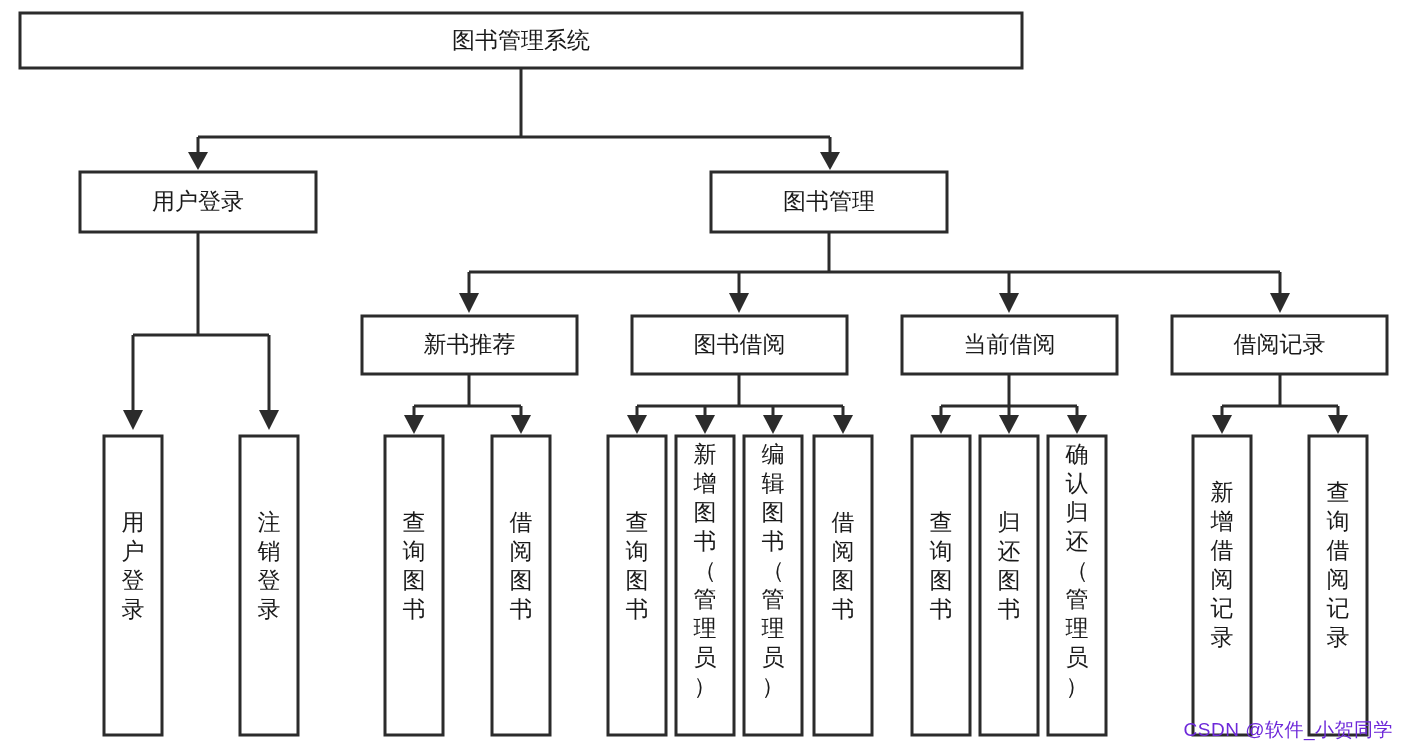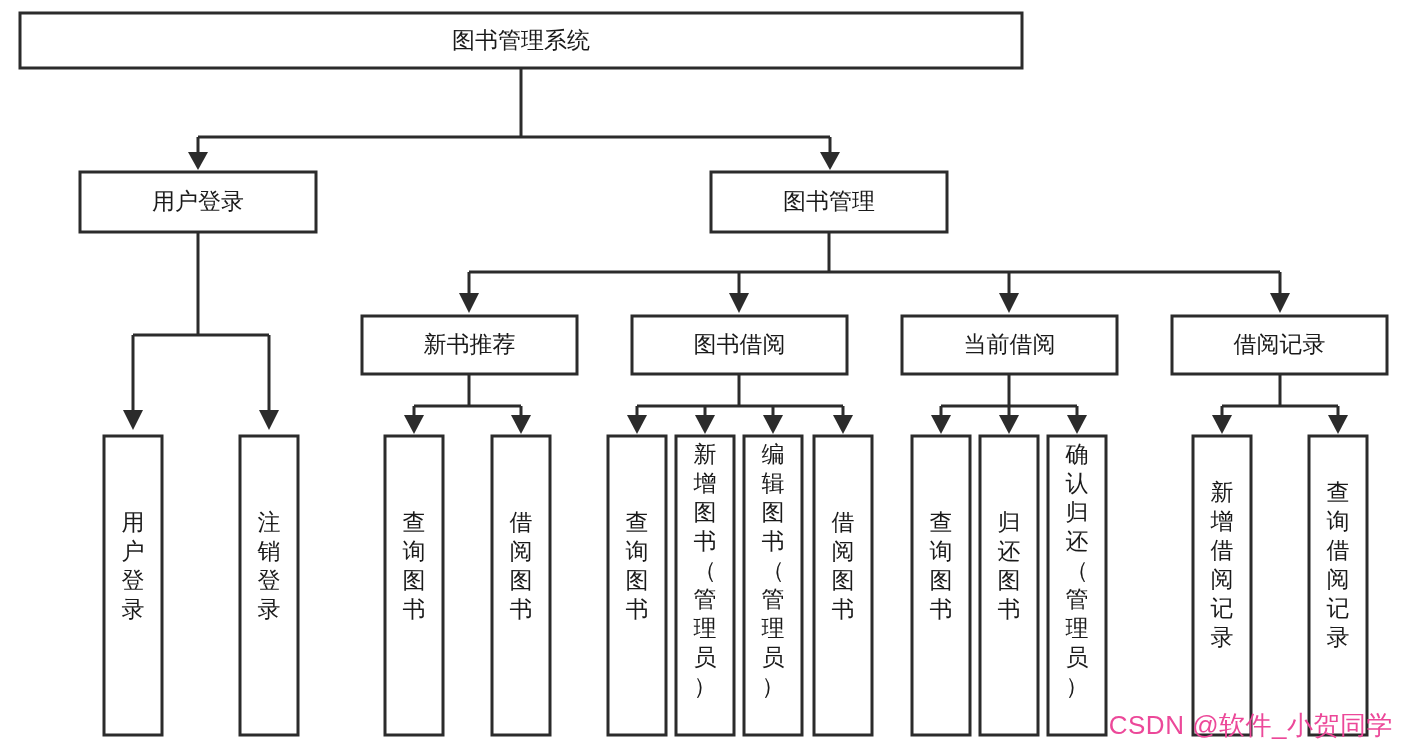--- a/index.html
+++ b/index.html
@@ -57,22 +57,22 @@
     font-family: "Liberation Sans", "DejaVu Sans", sans-serif;
     font-size: 23px;
     fill: #1a1a1a;
     text-anchor: middle;
   }
   .watermark {
     position: absolute;
     right: 12px;
     bottom: 4px;
     font-family: "Liberation Sans", "DejaVu Sans", sans-serif;
-    font-size: 26px;
-    color: #ec4899;
+    font-size: 19px;
+    color: #6d28d9;
     white-space: nowrap;
     letter-spacing: 0.5px;
     user-select: none;
   }
 </style>
 </head>
 <body>
 
 <div id="diagram-root">
 

